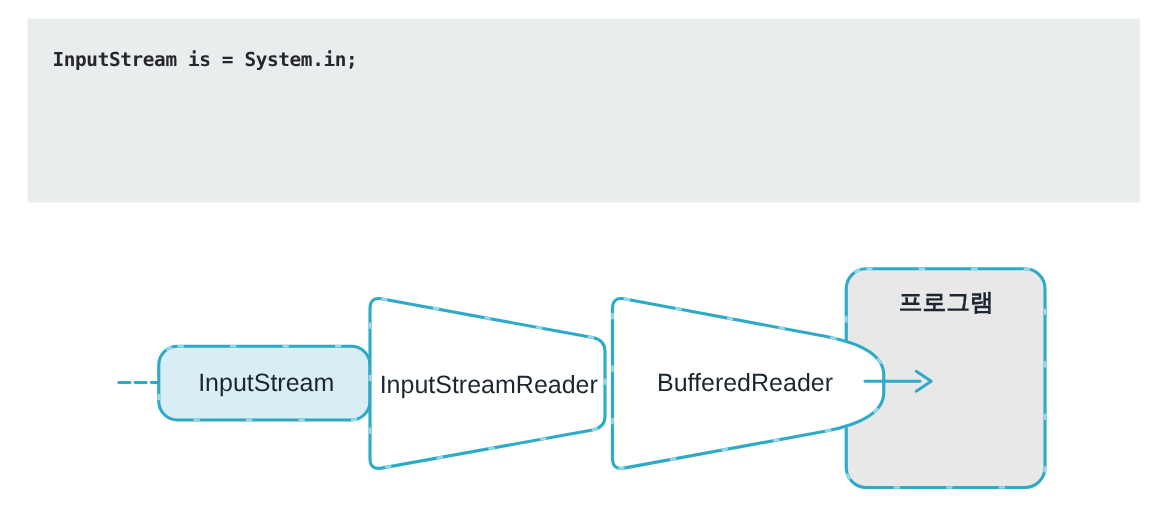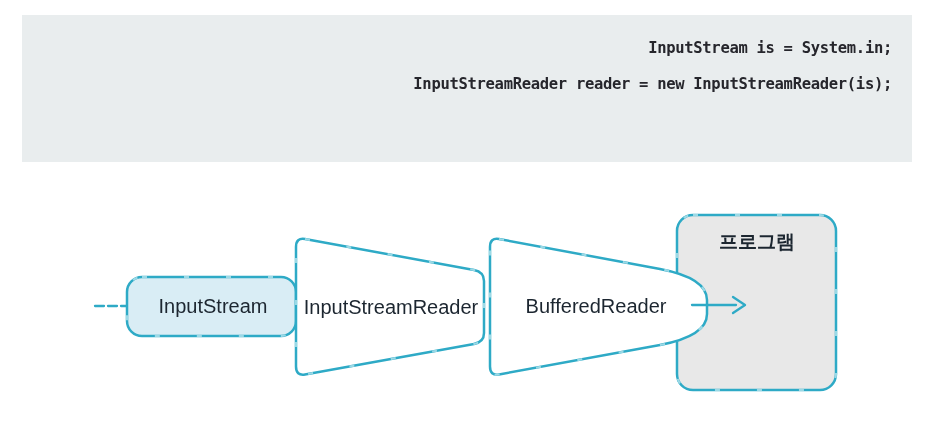--- a/index.html
+++ b/index.html
@@ -28,21 +28,20 @@
     padding: 15px 20px 0 20px;
   }
   .code-line {
     font-family: "DejaVu Sans Mono", "Liberation Mono", monospace;
     font-size: 15.5px;
     font-weight: 600;
     line-height: 36px;
     letter-spacing: -0.3px;
     color: #26262c;
     white-space: pre;
-    text-align: right;
   }
   svg.diagram {
     position: absolute;
     left: 0;
     top: 0;
     width: 940px;
     height: 422px;
   }
   .shape-stroke {
     fill: none;
@@ -81,21 +80,20 @@
     font-weight: bold;
   }
 </style>
 </head>
 <body>
 
 <div class="stage">
 
   <div class="code-block">
     <div class="code-line">InputStream is = System.in;</div>
-    <div class="code-line">InputStreamReader reader = new InputStreamReader(is);</div>
   </div>
 
   <svg class="diagram" viewBox="0 0 940 422" xmlns="http://www.w3.org/2000/svg">
 
     <g>
       <rect x="677" y="215" width="159" height="175" rx="16" fill="#e8e8e8"></rect>
       <rect class="shape-stroke" x="677" y="215" width="159" height="175" rx="16"></rect>
       <rect class="ink" x="677" y="215" width="159" height="175" rx="16"></rect>
     </g>
 

